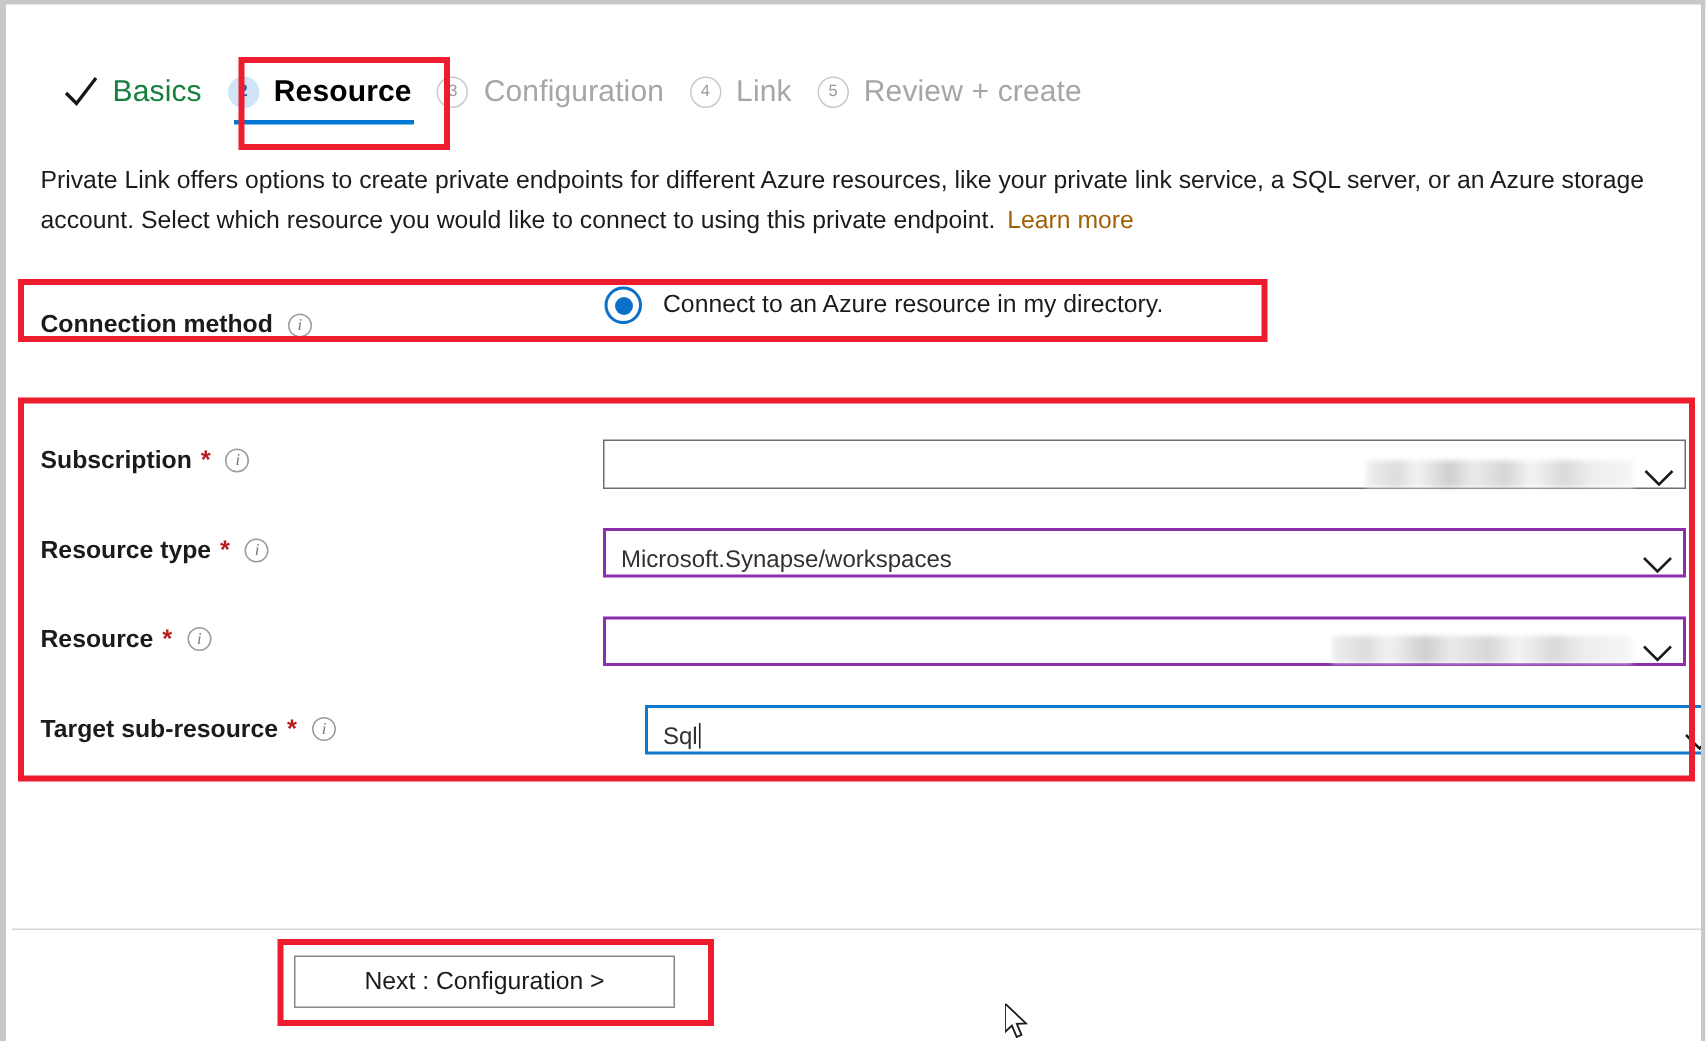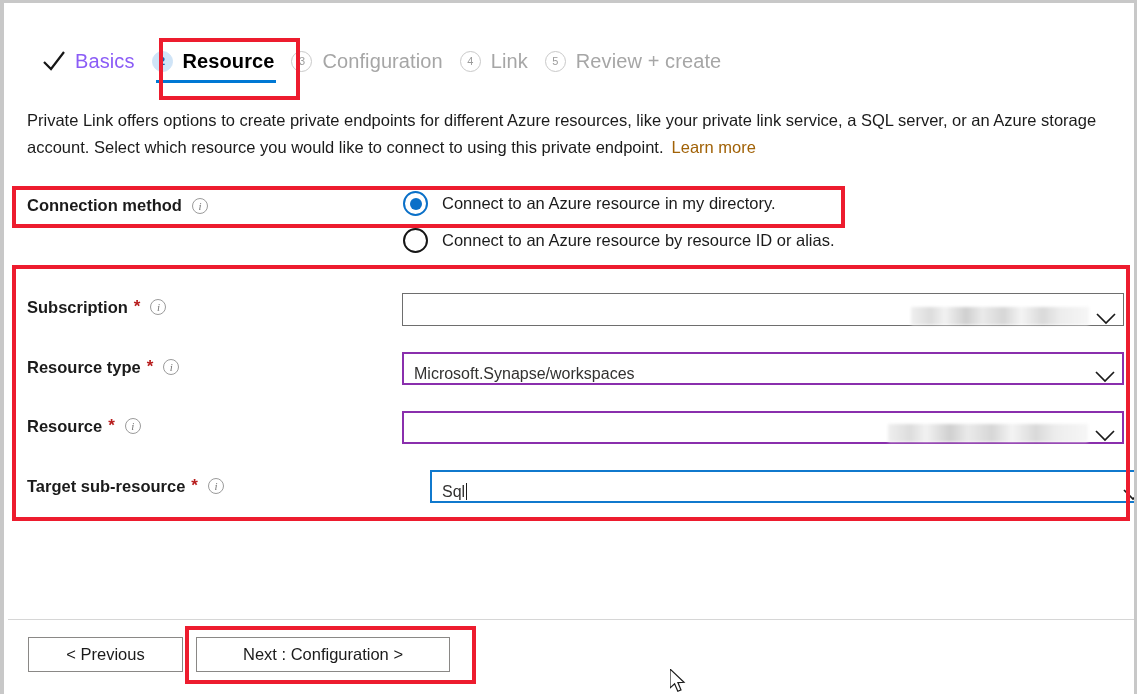--- a/index.html
+++ b/index.html
@@ -38,21 +38,21 @@
     padding: 0 13px 0 4px;
     position: relative;
     cursor: pointer;
     white-space: nowrap;
   }
   .tab .tab-label {
     font-size: 20px;
     color: #a6a6a6;
     letter-spacing: .1px;
   }
-  .tab.done .tab-label { color: #8b5cf6; }
+  .tab.done .tab-label { color: #15803d; }
   .tab.active .tab-label { color: #000000; font-weight: 600; }
   .badge {
     width: 21px;
     height: 21px;
     border-radius: 50%;
     border: 1px solid #c9c9c9;
     box-sizing: border-box;
     color: #9b9b9b;
     font-size: 11px;
     display: flex;
@@ -95,21 +95,21 @@
   #desc a {
     color: #a16207;
     text-decoration: none;
     margin-left: 8px;
   }
 
   
   #conn-label {
     position: absolute;
     left: 23px;
-    top: 193px;
+    top: 204px;
     font-size: 16.5px;
     font-weight: 700;
     color: #1b1b1b;
     display: flex;
     align-items: center;
   }
   .info-icon {
     width: 16px;
     height: 16px;
     border-radius: 50%;
@@ -328,24 +328,20 @@
   <div id="conn-label">
     <span>Connection method</span>
     <span class="info-icon">i</span>
   </div>
 
   <div class="radio-row" id="radio-row-1">
     <span class="radio checked"></span>
     <span class="radio-label">Connect to an Azure resource in my directory.</span>
   </div>
 
-  <div class="radio-row" id="radio-row-2">
-    <span class="radio"></span>
-    <span class="radio-label">Connect to an Azure resource by resource ID or alias.</span>
-  </div>
 
   <div class="field-label" style="top:294px">
     <span>Subscription</span>
     <span class="req">*</span>
     <span class="info-icon">i</span>
   </div>
   <div class="dropdown" style="top:290px">
     <span class="dd-text"></span>
     <span class="redacted" id="redact-sub"></span>
     <span class="chev">
@@ -392,21 +388,20 @@
   <div class="dropdown blue" style="top:467px">
     <span class="dd-text cursor">Sql</span>
     <span class="chev">
       <svg viewBox="0 0 20 12" width="20" height="12">
           <polyline points="1,1 10,10 19,1" fill="none" stroke="#1b1b1b" stroke-width="1.7"></polyline>
         </svg>
     </span>
   </div>
 
   <div id="footer-divider"></div>
-  <button class="btn" id="btn-prev">&lt; Previous</button>
   <button class="btn" id="btn-next">Next : Configuration &gt;</button>
 
   <div class="hl" id="hl-tab"></div>
   <div class="hl" id="hl-conn"></div>
   <div class="hl" id="hl-fields"></div>
   <div class="hl" id="hl-next"></div>
 
   <div id="cursor">
     <svg viewBox="0 0 18 26" width="18" height="26">
       <polygon points="0,0 0,19 4.6,14.7 7.8,22.3 11,20.9 7.9,13.6 14,13.3" fill="#ffffff" stroke="#1b1b1b" stroke-width="1.2"></polygon>

